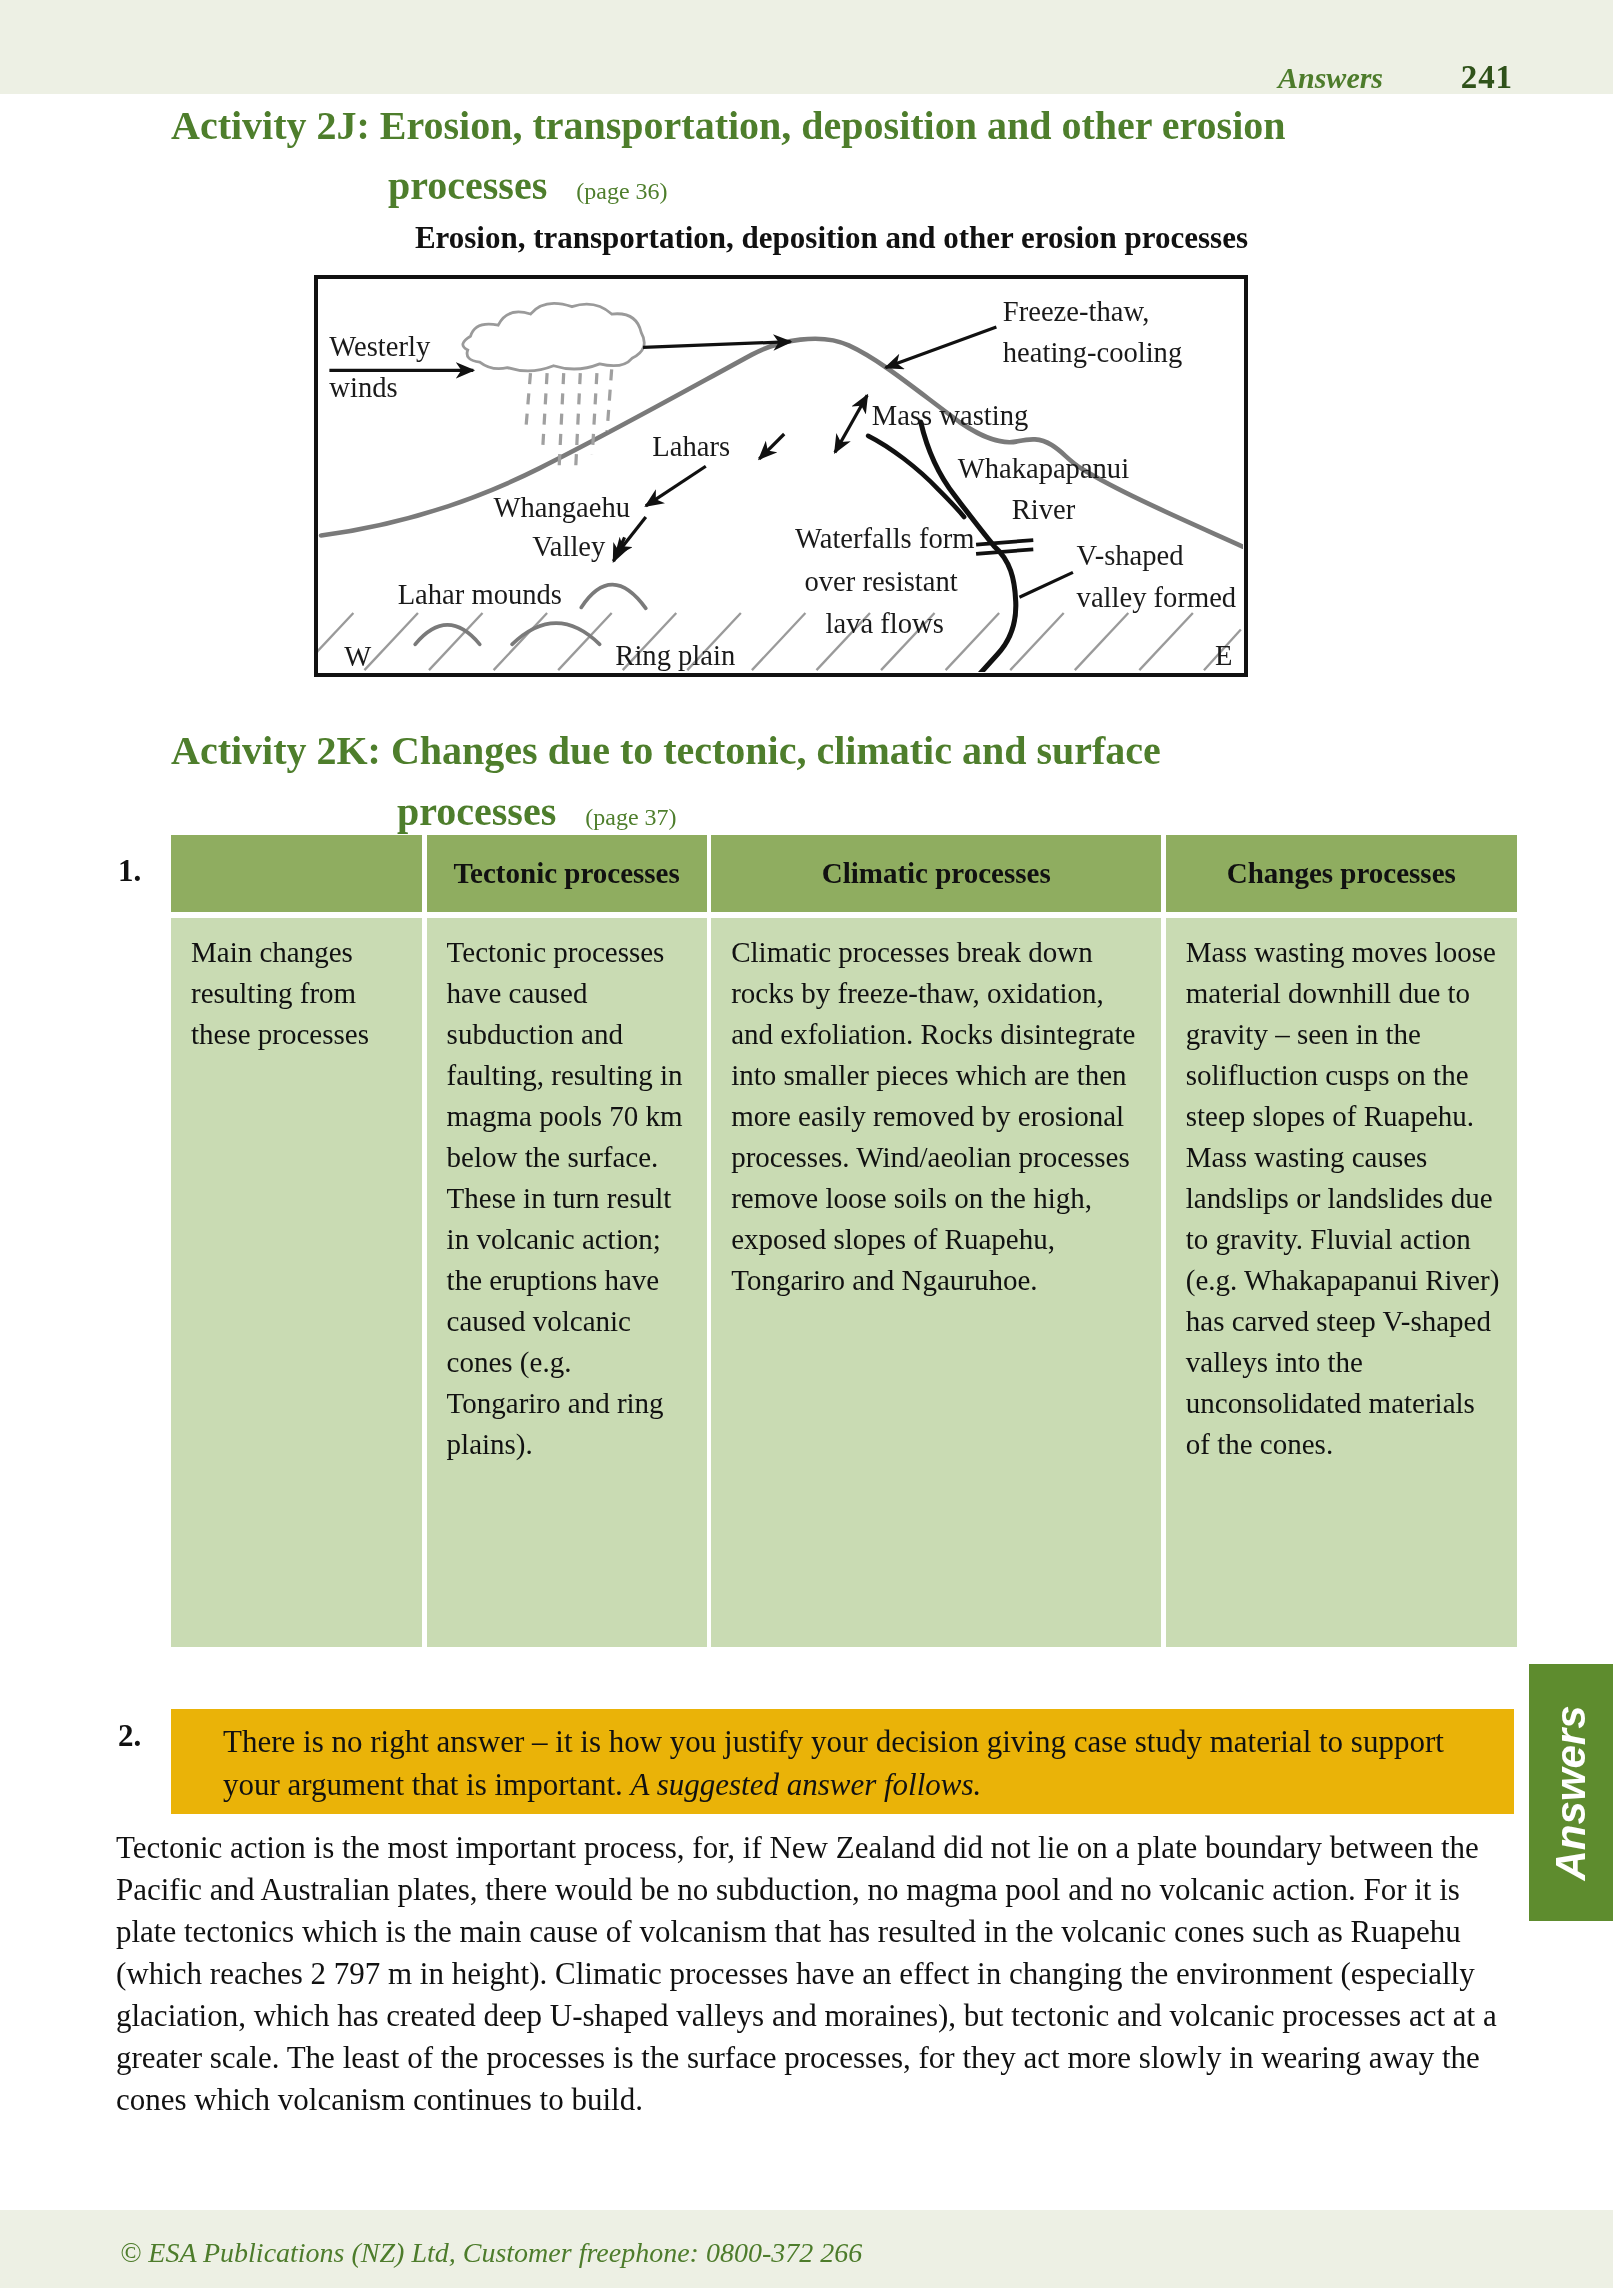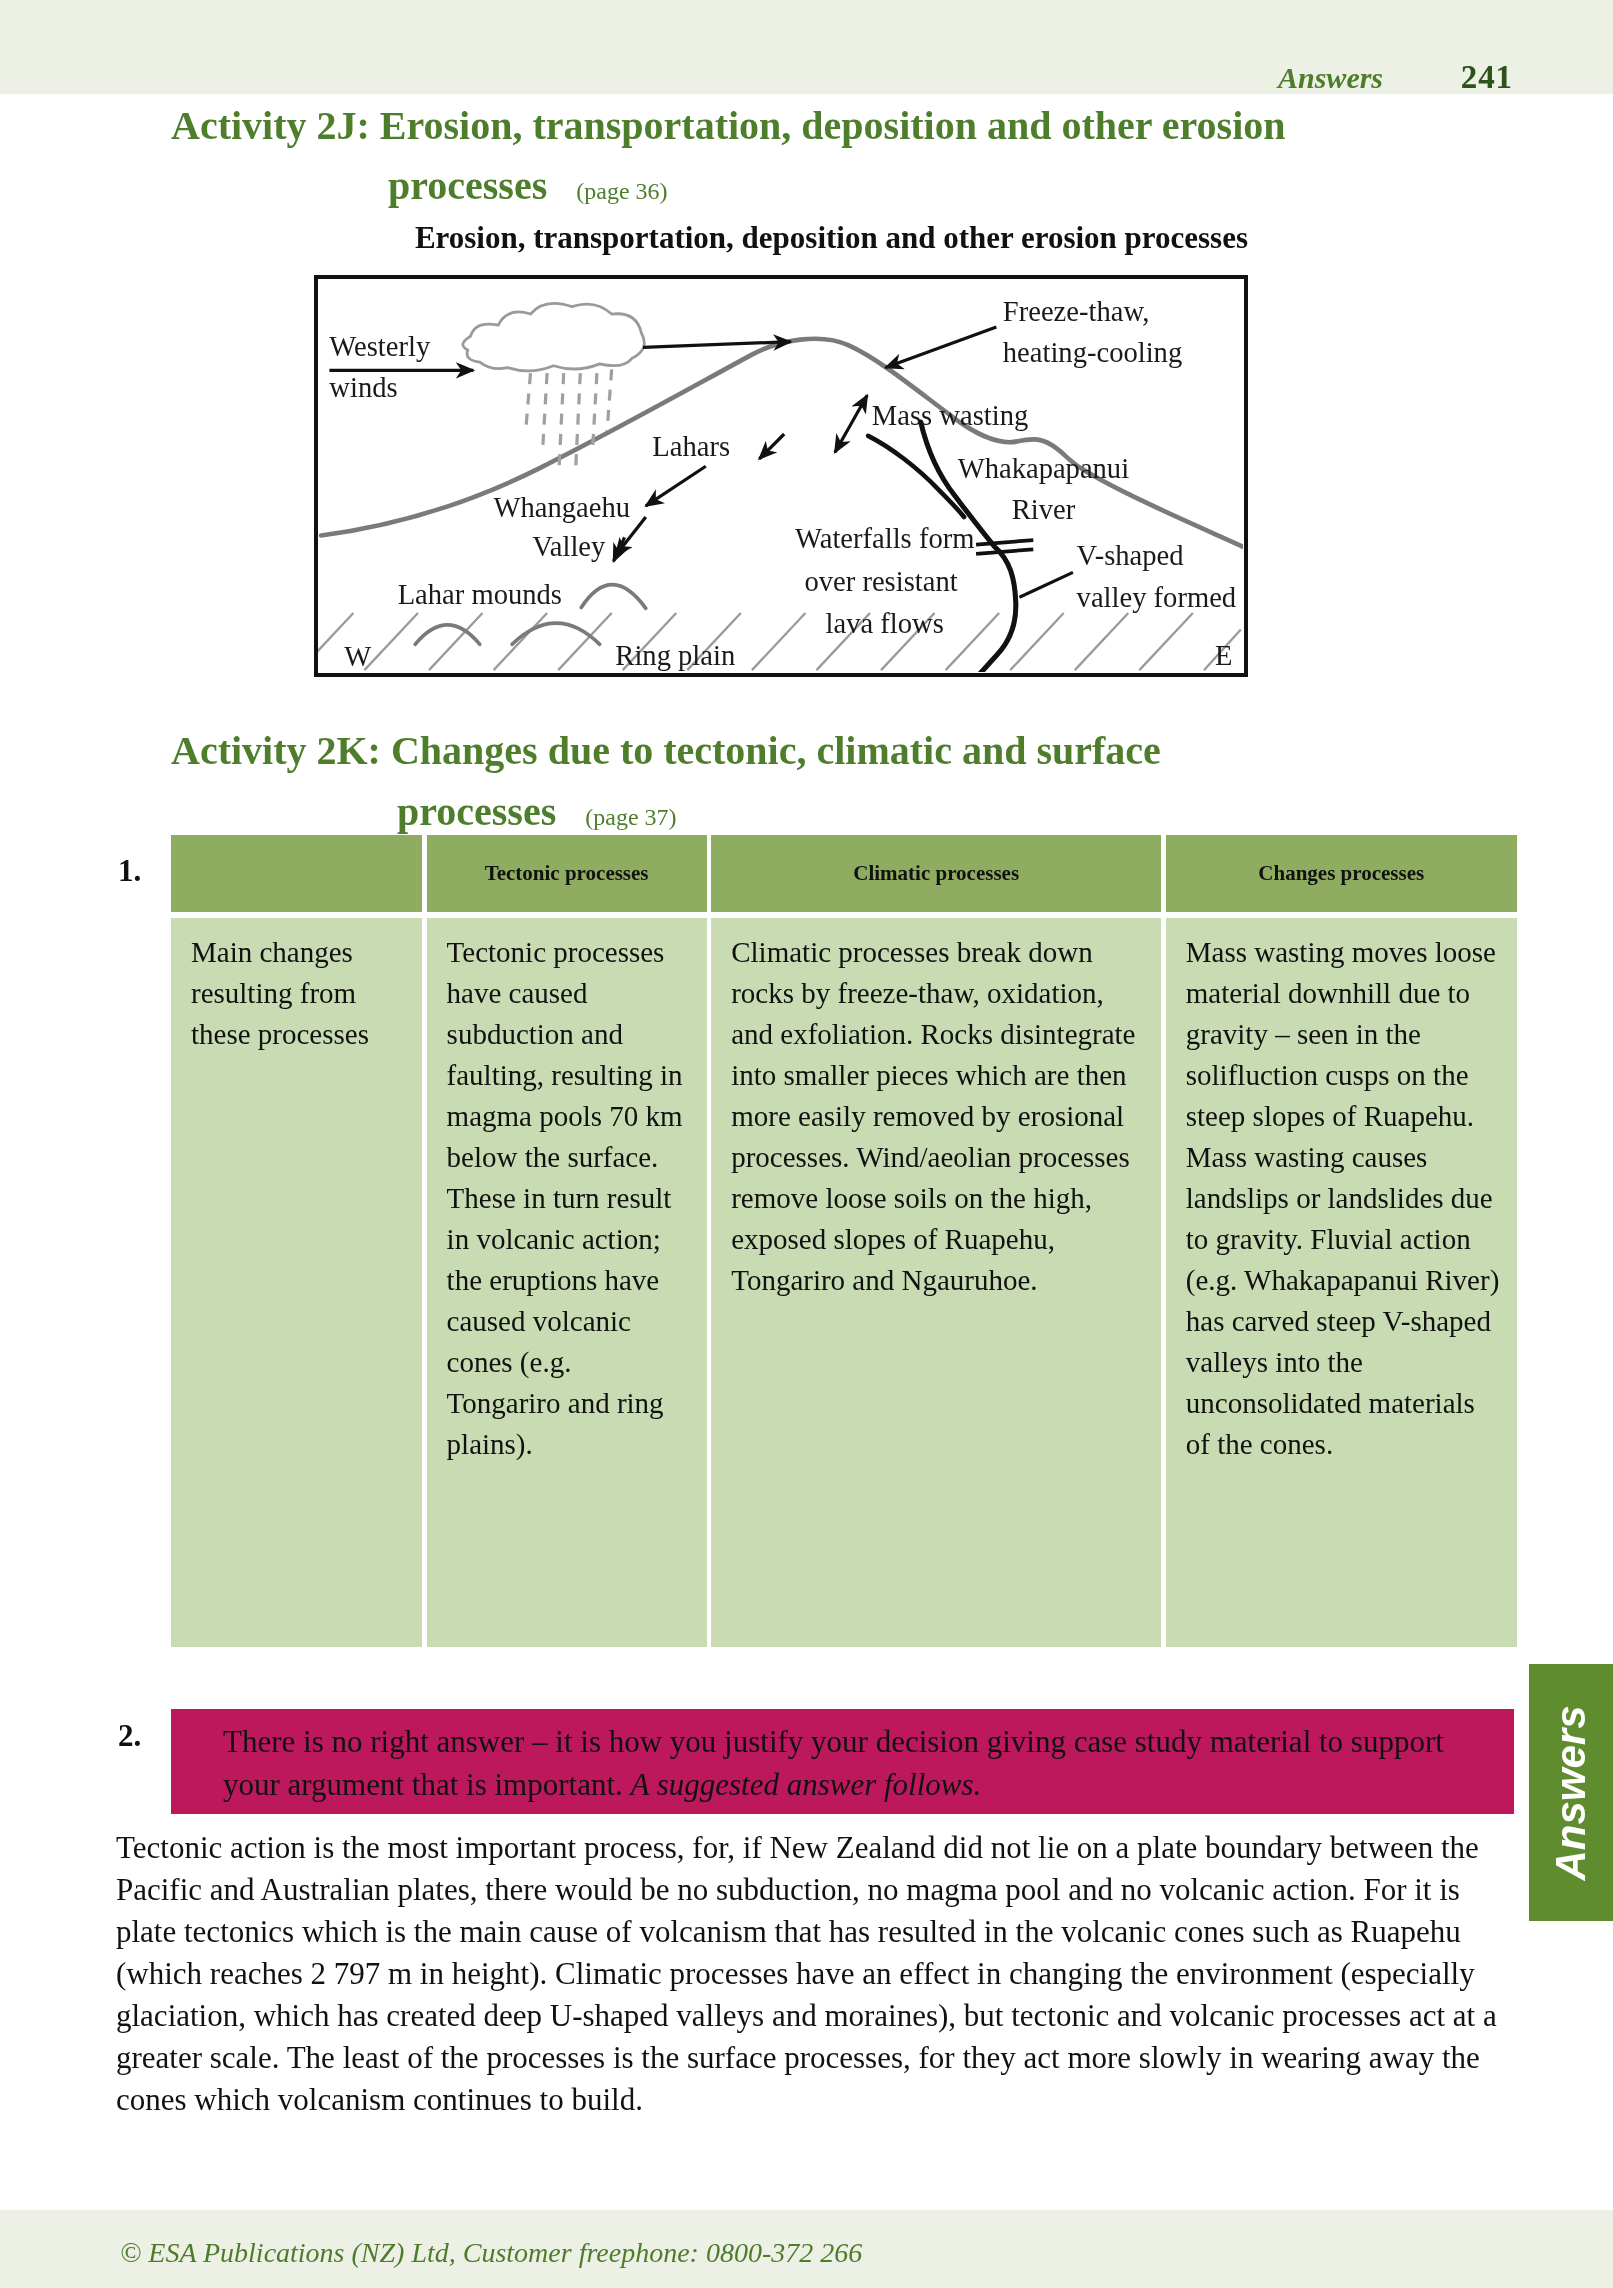--- a/index.html
+++ b/index.html
@@ -34,31 +34,31 @@
   svg text{font-family:"Liberation Serif", serif;font-size:31px;fill:#1a1a1a;}
   .q-num{position:absolute;font-weight:bold;font-size:31px;color:#111;}
   #q1-num{left:118px;top:853px;}
   #q2-num{left:118px;top:1718px;}
   #answer-table{
     position:absolute;left:171px;top:835px;width:1343px;
     display:grid;grid-template-columns:251px 280px 450px 351px;
     column-gap:4.6px;row-gap:5.5px;
   }
   .th{
-    background:#8fad60;font-weight:bold;font-size:21px;color:#111;
+    background:#8fad60;font-weight:bold;font-size:29px;color:#111;
     text-align:center;padding:20px 9.2px;line-height:37px;
   }
   .td{
     background:#c9dbb3;font-size:29px;line-height:41px;color:#111;
     padding:14.8px 16.6px 18.5px 20px;min-height:696px;box-sizing:content-box;
   }
   .td p{margin:0;}
   #q2-box{
     position:absolute;left:171px;top:1709px;width:1343px;height:105px;
-    background:#be185d;box-sizing:border-box;padding:11px 18.5px 0 52px;
+    background:#eab308;box-sizing:border-box;padding:11px 18.5px 0 52px;
     font-size:31px;line-height:43px;color:#111;
   }
   #q2-box .it{font-style:italic;}
   #discussion{
     position:absolute;left:116px;top:1827px;width:1399px;
     font-size:31px;line-height:42px;color:#111;text-align:left;
   }
   #answers-tab{
     position:absolute;left:1529px;top:1664px;width:84px;height:257px;
     background:#5e8c2e;

